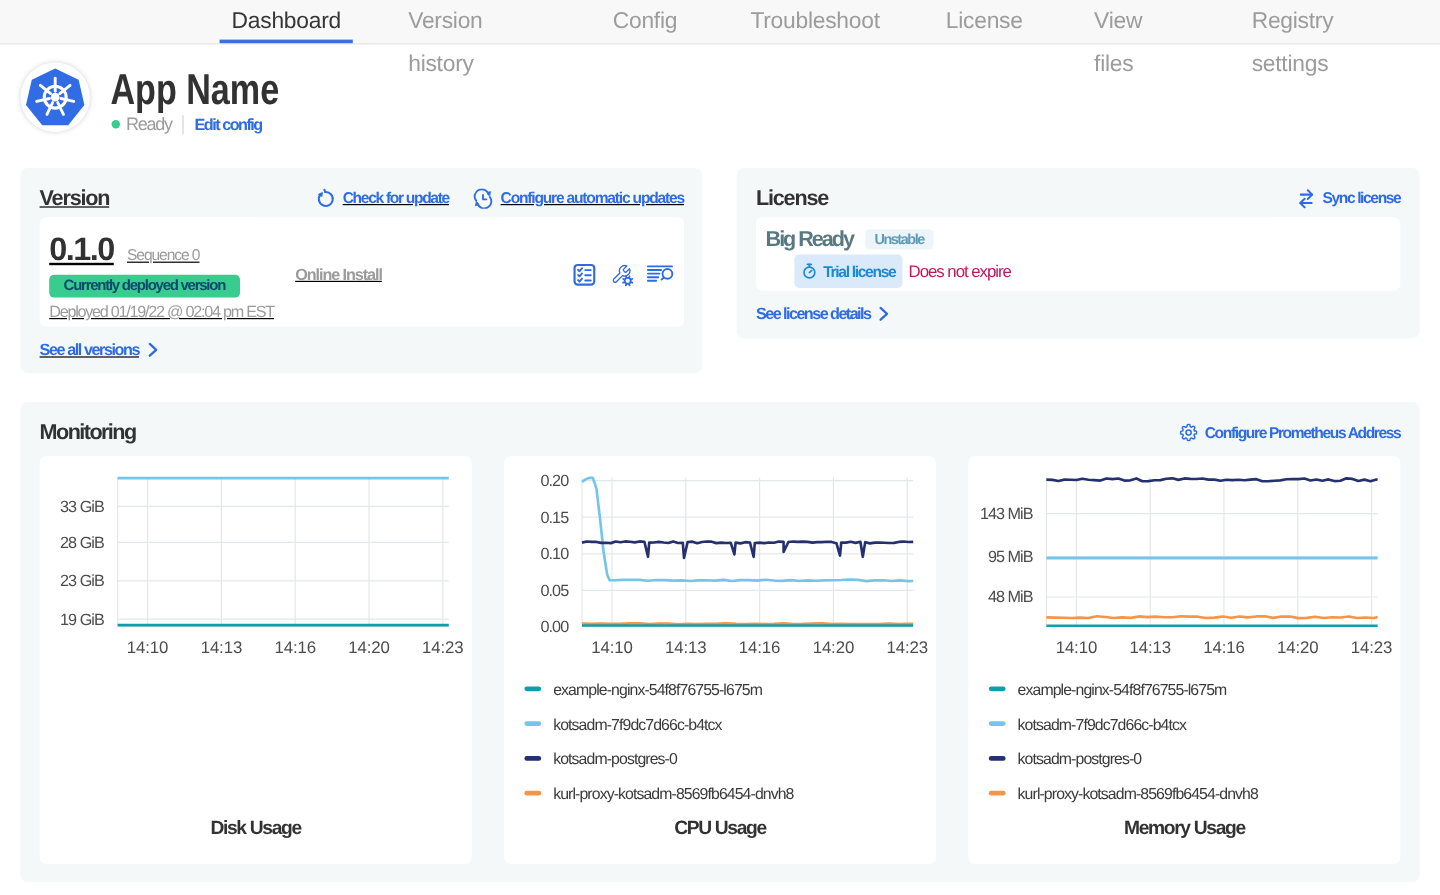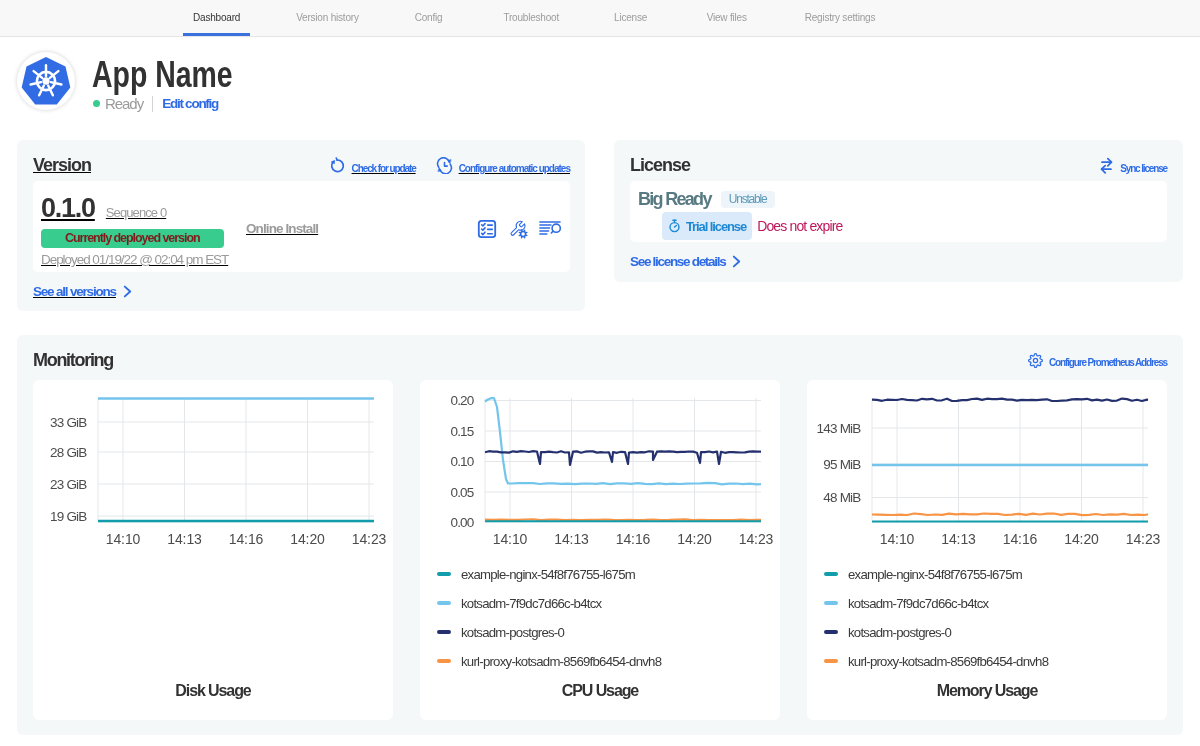--- a/index.html
+++ b/index.html
@@ -3,66 +3,66 @@
 <meta charset="utf-8">
 <style>
 * { margin:0; padding:0; box-sizing:border-box; }
 html,body { width:1200px; height:746px; background:#fff; font-family:"Liberation Sans",sans-serif; overflow:hidden; }
 body { position:relative; }
 a { text-decoration:none; }
 .link { color:#2e6be5; font-weight:bold; }
 
 
 .nav { position:absolute; top:0; left:0; width:1200px; height:37px; background:#f8f8f8; border-bottom:1px solid #e5e5e5; display:flex; justify-content:flex-start; padding-left:165px; }
-.tab { font-size:10px; letter-spacing:-0.2px; color:#9c9c9c; margin:0 18px; padding:0 10px; line-height:36px; height:36px; border-bottom:3px solid transparent; }
+.tab { font-size:19px; letter-spacing:-0.2px; color:#9c9c9c; margin:0 18px; padding:0 10px; line-height:36px; height:36px; border-bottom:3px solid transparent; }
 .tab.active { color:#363636; border-bottom-color:#3b71dd; }
 
 
 .logo-circle { position:absolute; left:17px; top:52px; width:58px; height:58px; border-radius:50%; background:#fff; box-shadow:0 0 4px rgba(0,0,0,0.18); display:flex; align-items:center; justify-content:center; }
 .app-title { position:absolute; left:92px; top:54px; font-size:36px; font-weight:bold; color:#323232; transform:scaleX(0.79); transform-origin:left center; white-space:nowrap; }
 .status-row { position:absolute; left:93px; top:95px; display:flex; align-items:center; }
 .dot { width:7px; height:7px; border-radius:50%; background:#38cc8e; margin-right:5px; }
 .ready { font-size:15px; letter-spacing:-1.05px; color:#9b9b9b; }
 .vsep { width:1px; height:16px; background:#d4d4d4; margin:0 9px; }
 .editcfg { font-size:13.5px; letter-spacing:-1.25px; }
 
 
 .card { position:absolute; background:#f4f8f9; border-radius:6px; padding:15px 16px; }
 .card-head { display:flex; justify-content:space-between; align-items:center; height:21px; }
 .card-title { font-size:18px; font-weight:bold; color:#323232; letter-spacing:-1.0px; }
 .head-links { display:flex; align-items:center; }
-.hlink { display:flex; align-items:flex-end; font-size:10px; }
+.hlink { display:flex; align-items:flex-start; font-size:13px; }
 .hlink svg { margin-right:6px; }
 .whitebox { background:#fff; border-radius:5px; margin-top:5px; }
 .see-link { display:flex; align-items:center; font-size:13.5px; letter-spacing:-1.2px; margin-top:12px; }
 .chev { margin-left:7px; }
 
 
 #version-card { left:17px; top:140px; width:568px; height:171px; padding-right:15px;text-decoration:underline; }
 .cfu { letter-spacing:-1.1px; margin-right:20px; }
 .cau { letter-spacing:-1.0px; }
 .synclink { letter-spacing:-1.15px; }
 .promlink { letter-spacing:-1.15px; }
 .lic-details { letter-spacing:-1.3px; }
 .vbox { padding:14px 8px 10px; display:flex; height:91px; }
 .vleft { width:205px; white-space:nowrap; }
 .vrow1 { display:flex; align-items:baseline; line-height:26px; }
 .vnum { font-size:27px; font-weight:bold; color:#323232; letter-spacing:-1.25px; }
 .vseq { font-size:13px; letter-spacing:-0.9px; color:#9b9b9b; margin-left:11px; }
-.vbadge { display:inline-block; background:#38cc8e; color:#7f1d1d; font-size:12.5px; font-weight:bold; letter-spacing:-1.05px; padding:2px 24px 3px; border-radius:4px; margin-top:3px; }
+.vbadge { display:inline-block; background:#38cc8e; color:#0c4a6e; font-size:12.5px; font-weight:bold; letter-spacing:-1.05px; padding:2px 12px 3px; border-radius:4px; margin-top:3px; }
 .vdeployed { font-size:13.5px; letter-spacing:-1.05px; color:#9b9b9b; margin-top:4px; }
 .vmid { width:185px; display:flex; align-items:center; font-size:13.5px; font-weight:bold; letter-spacing:-0.9px; color:#9b9b9b; }
 .vicons { flex:1; display:flex; align-items:center; justify-content:flex-end; gap:11px; }
 
 
 #license-card { left:614px; top:140px; width:569px; height:142px; }
 .lbox { padding:8px 8px 8px; height:61px; }
 .lrow1 { display:flex; align-items:center; height:20px; }
 .lname { font-size:18px; font-weight:bold; color:#577981; letter-spacing:-1.7px; }
-.lchan { background:#edf5fa; color:#5e9ab9; font-size:12px; font-weight:normal; letter-spacing:-1.2px; padding:1px 8px 2px; border-radius:4px; margin-left:10px; }
+.lchan { background:#edf5fa; color:#5e9ab9; font-size:12px; font-weight:bold; letter-spacing:-1.2px; padding:1px 8px 2px; border-radius:4px; margin-left:10px; }
 .lrow2 { display:flex; align-items:center; margin-top:8px; height:18px; }
 .ltrial { display:flex; align-items:center; background:#dbeafa; color:#1d88d3; font-size:13px; font-weight:bold; letter-spacing:-1.1px; padding:2px 6px 2px 6px; border-radius:4px; height:28px;margin-left:24px; }
 .ltrial svg { margin-right:5px; }
 .lexpire { font-size:14px; letter-spacing:-0.85px; color:#be185d; margin-left:5px; }
 
 
 #monitoring { left:17px; top:335px; width:1166px; height:400px; }
 #monitoring .card-title { letter-spacing:-1.3px; }
 .charts-row { display:flex; gap:27px; margin-top:9px; }
 .chart-card { width:360px; height:340px; background:#fff; border-radius:6px; position:relative; }

